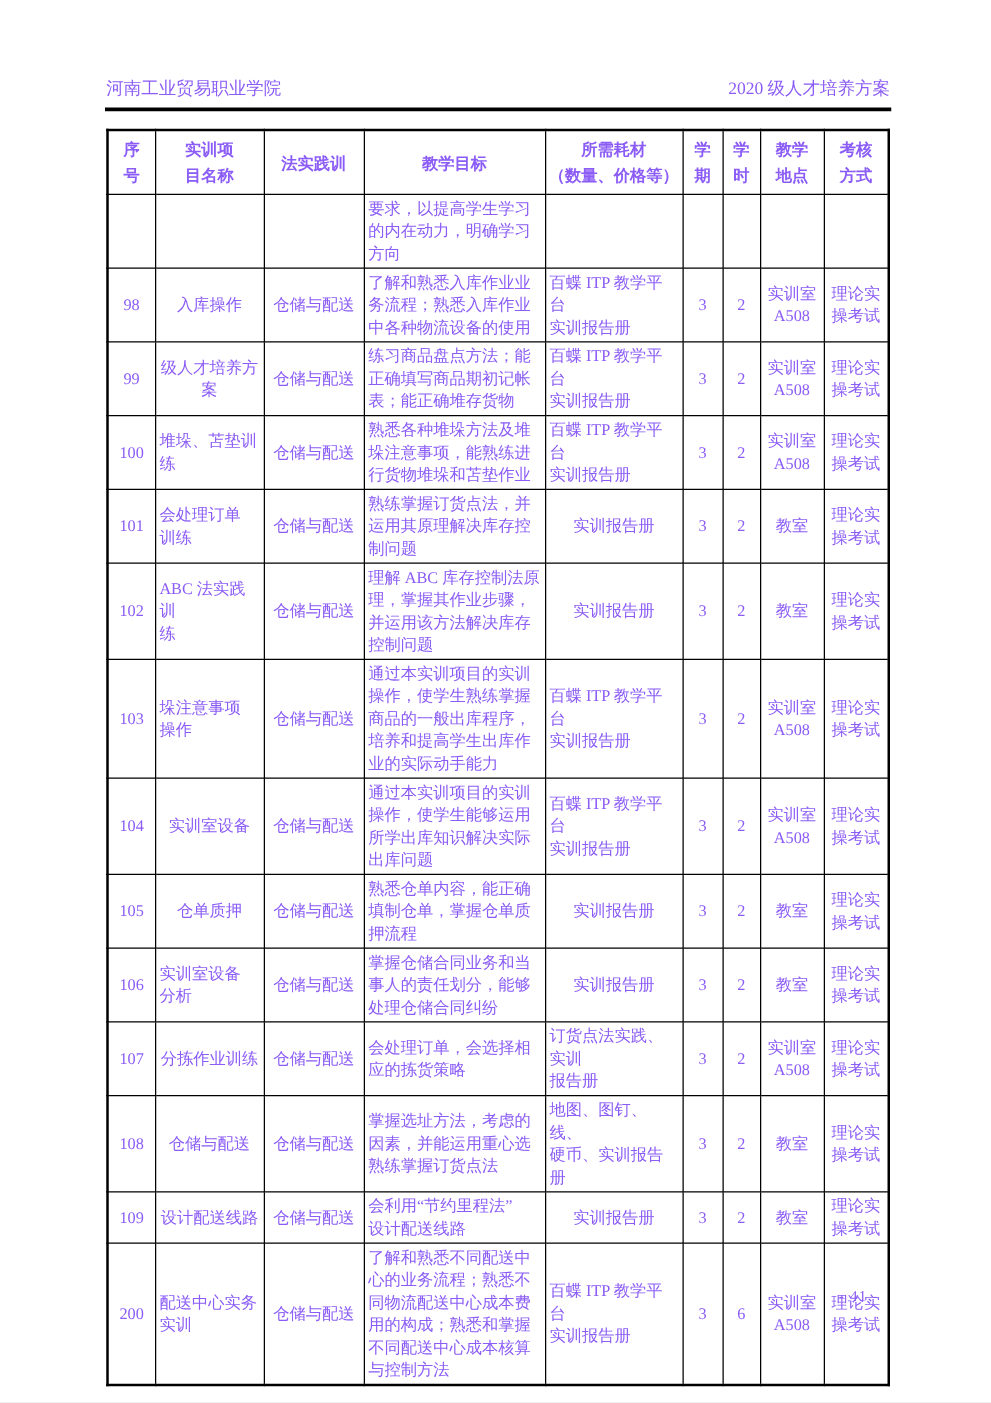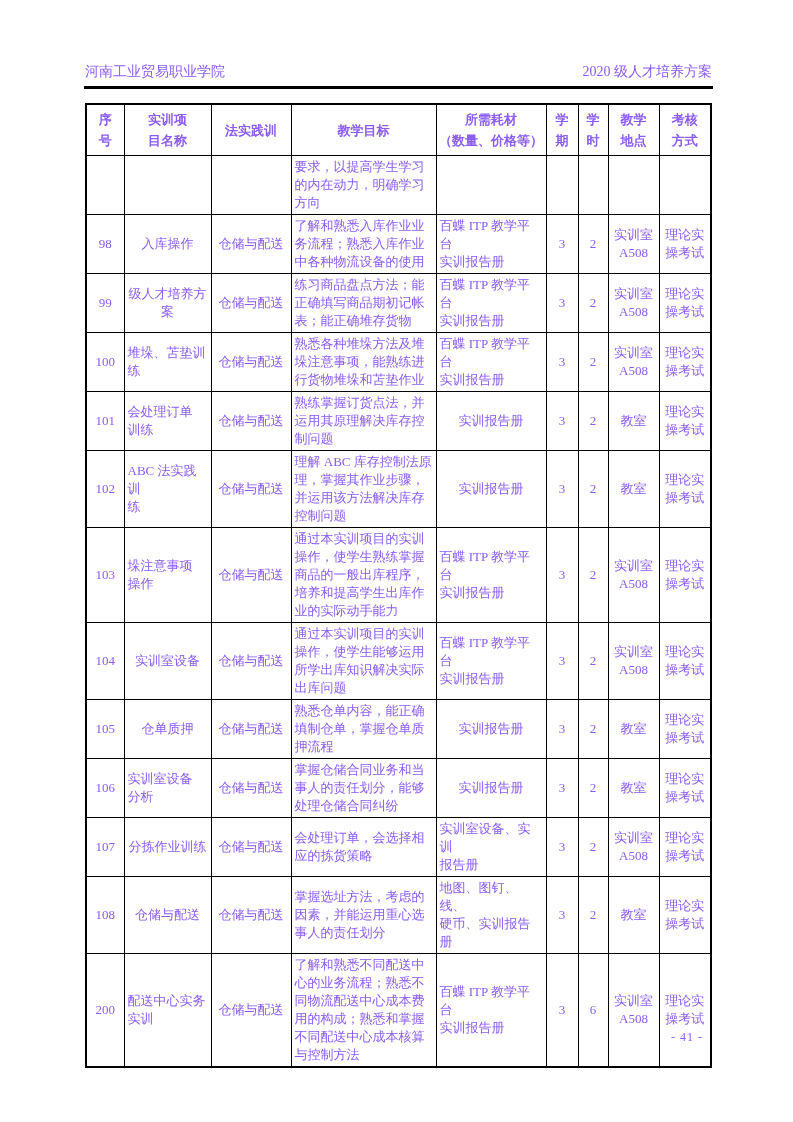--- a/index.html
+++ b/index.html
@@ -271,38 +271,51 @@
           <td>教室</td>
           <td>理论实
 操考试</td>
         </tr>
         <tr>
           <td>107</td>
           <td>分拣作业训练</td>
           <td>仓储与配送</td>
           <td class="left">会处理订单，会选择相
 应的拣货策略</td>
-          <td class="left">实训室设备、实训
+          <td class="left">订货点法实践、实训
 报告册</td>
           <td>3</td>
           <td>2</td>
           <td>实训室
 A508</td>
           <td>理论实
 操考试</td>
         </tr>
         <tr>
           <td>108</td>
           <td>仓储与配送</td>
           <td>仓储与配送</td>
           <td class="left">掌握选址方法，考虑的
 因素，并能运用重心选
-事人的责任划分</td>
+熟练掌握订货点法</td>
           <td class="left">地图、图钉、线、
 硬币、实训报告册</td>
+          <td>3</td>
+          <td>2</td>
+          <td>教室</td>
+          <td>理论实
+操考试</td>
+        </tr>
+        <tr>
+          <td>109</td>
+          <td>设计配送线路</td>
+          <td>仓储与配送</td>
+          <td class="left">会利用“节约里程法”
+设计配送线路</td>
+          <td>实训报告册</td>
           <td>3</td>
           <td>2</td>
           <td>教室</td>
           <td>理论实
 操考试</td>
         </tr>
         <tr>
           <td>200</td>
           <td class="left">配送中心实务
 实训</td>

